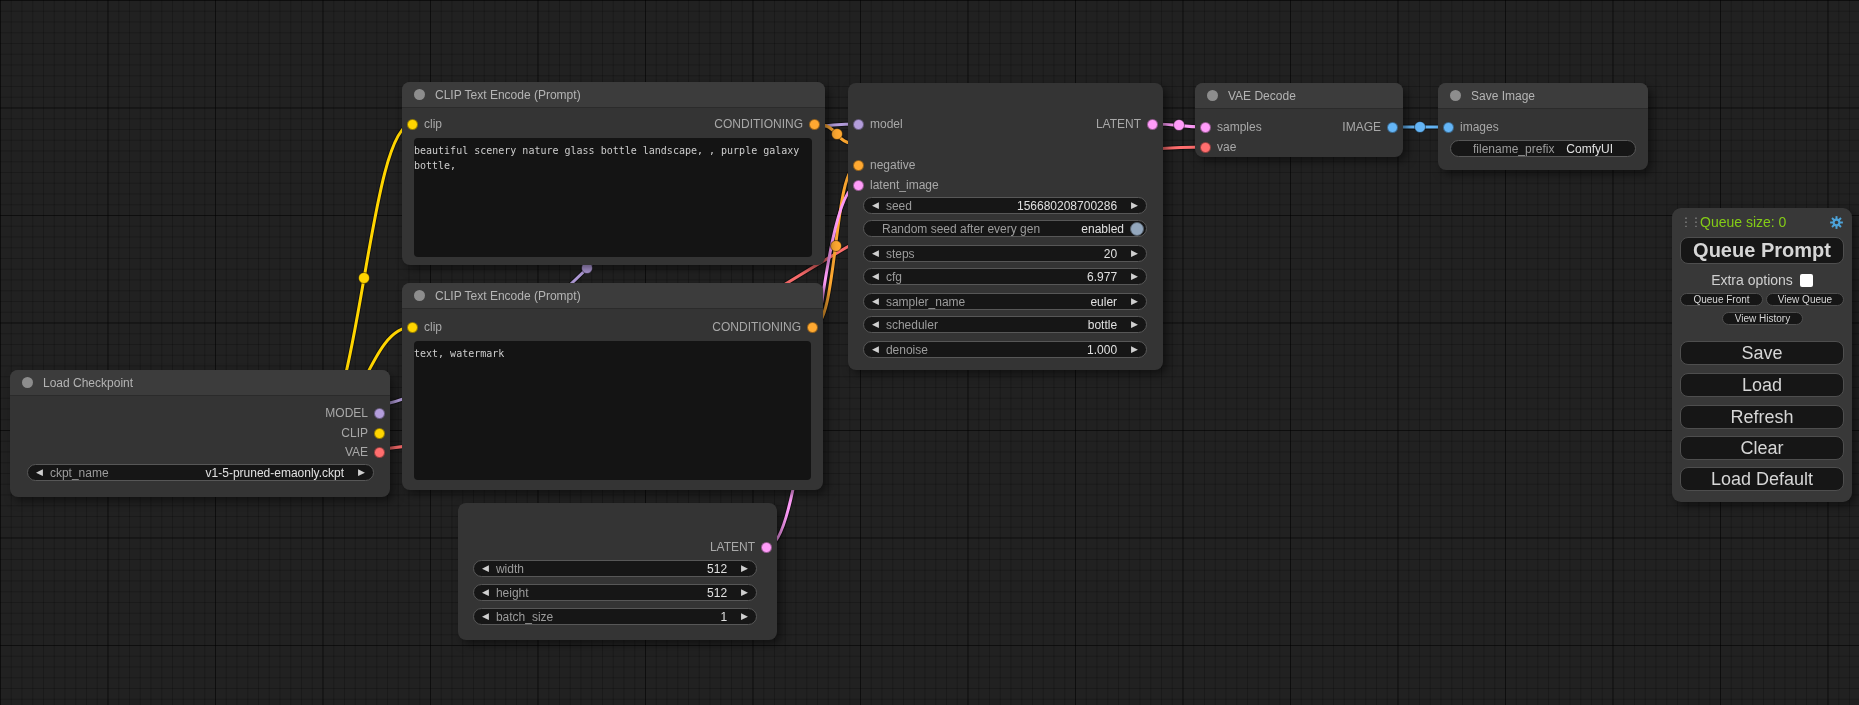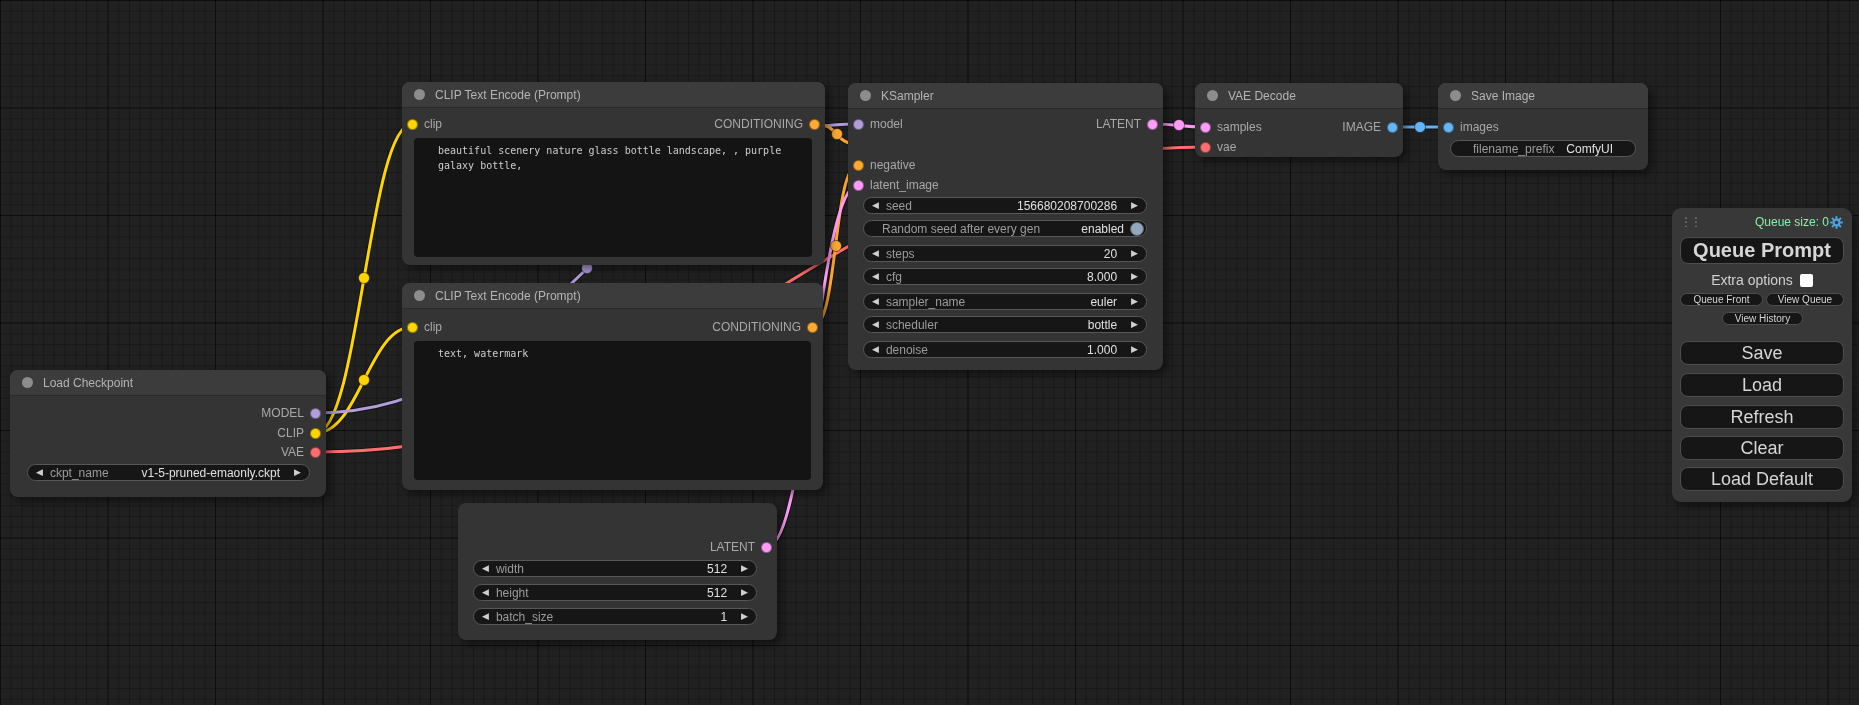--- a/index.html
+++ b/index.html
@@ -42,31 +42,31 @@
   .widget{
     position:absolute; height:17px; background:#161616; border:1px solid #575757;
     border-radius:9px; display:flex; align-items:center; font-size:12px; overflow:hidden;
   }
   .warr{color:#cfcfcf; font-size:9px; flex:none; line-height:1;}
   .warr.l{margin-left:8px;} .warr.r{margin-right:8px;}
   .wlabel{color:#9c9c9c; margin-left:7px; white-space:nowrap;}
   .wvalue{margin-left:auto; margin-right:14px; color:#e0e0e0; white-space:nowrap;}
   .toggle{width:14px; height:14px; border-radius:50%; background:var(--toggle); border:1px solid #55606c; margin-right:2px; flex:none;}
   .textarea{
-    position:absolute; background:#141414; border-radius:4px; padding:5px 24px;
+    position:absolute; background:#141414; border-radius:4px; padding:5px 0;
     font-family:"DejaVu Sans Mono", monospace; font-size:10px; line-height:15px;
     color:#cdcdcd; white-space:pre-wrap; word-break:break-word;
   }
   .panel{
     position:absolute; z-index:3; left:1672px; top:208px; width:180px; height:294px;
     background:#383838; border-radius:9px; box-shadow:4px 4px 10px rgba(0,0,0,.5);
   }
   .phead{position:absolute; top:5px; left:0; right:0; height:18px; display:flex; align-items:center;}
   .drag{margin-left:8px; color:#8a8a8a; font-size:12px; letter-spacing:-2px; line-height:1;}
-  .qsize{flex:1; text-align:right; font-size:12px; color:#86efac;}
+  .qsize{flex:1; text-align:left; font-size:14px; color:#84cc16;}
   .gear{margin-right:8px; width:15px; height:15px; flex:none;}
   .btn{
     position:absolute; background:#161616; border:1px solid #4e4e4e; border-radius:8px;
     color:#d6d6d6; display:flex; align-items:center; justify-content:center;
     font-size:18px; cursor:pointer; white-space:nowrap;
   }
   .btn.big{left:8px; right:8px; height:24px;}
   .btn.small{height:13px; font-size:10px; border-radius:7px;}
   .extra{position:absolute; top:64px; left:0; right:0; height:16px; display:flex; align-items:center; justify-content:center; font-size:14px; color:#cfcfcf;}
   .checkbox{width:13px; height:13px; background:#fff; border-radius:2px; margin-left:7px;}
@@ -102,21 +102,21 @@
     <circle class="ldot" cx="364" cy="380" r="5.5" style="fill:var(--clip)"></circle>
     <circle class="ldot" cx="587" cy="268" r="5.5" style="fill:var(--model)"></circle>
     <circle class="ldot" cx="760" cy="300" r="5.5" style="fill:var(--vae)"></circle>
     <circle class="ldot" cx="837" cy="134" r="5.5" style="fill:var(--conditioning)"></circle>
     <circle class="ldot" cx="836" cy="246" r="5.5" style="fill:var(--conditioning)"></circle>
     <circle class="ldot" cx="812" cy="366" r="5.5" style="fill:var(--latent)"></circle>
     <circle class="ldot" cx="1179" cy="125" r="5.5" style="fill:var(--latent)"></circle>
     <circle class="ldot" cx="1420" cy="127" r="5.5" style="fill:var(--image)"></circle>
   </svg>
 
-  <div class="node" style="left:10px; top:370px; width:316px; height:127px;">
+  <div class="node" style="left:10px; top:370px; width:380px; height:127px;">
     <div class="ntitle">
       <span class="tdot"></span>
       <span class="ttext">Load Checkpoint</span>
     </div>
     <div class="srow" style="top:33px">
       <span class="out-label">MODEL</span>
       <span class="sdot out" style="background:var(--model)"></span>
     </div>
     <div class="srow" style="top:53px">
       <span class="out-label">CLIP</span>
@@ -156,24 +156,20 @@
     <div class="srow" style="top:34px">
       <span class="sdot in" style="background:var(--clip)"></span>
       <span class="in-label">clip</span>
       <span class="out-label">CONDITIONING</span>
       <span class="sdot out" style="background:var(--conditioning)"></span>
     </div>
     <div class="textarea" style="left:12px; top:58px; width:397px; height:139px;">text, watermark</div>
   </div>
 
   <div class="node" style="left:848px; top:83px; width:315px; height:287px;">
-    <div class="ntitle">
-      <span class="tdot"></span>
-      <span class="ttext">KSampler</span>
-    </div>
     <div class="srow" style="top:31px">
       <span class="sdot in" style="background:var(--model)"></span>
       <span class="in-label">model</span>
       <span class="out-label">LATENT</span>
       <span class="sdot out" style="background:var(--latent)"></span>
     </div>
     <div class="srow" style="top:72px">
       <span class="sdot in" style="background:var(--conditioning)"></span>
       <span class="in-label">negative</span>
     </div>
@@ -194,21 +190,21 @@
     </div>
     <div class="widget" style="left:15px; right:16px; top:162px;">
       <span class="warr l">◀</span>
       <span class="wlabel">steps</span>
       <span class="wvalue">20</span>
       <span class="warr r">▶</span>
     </div>
     <div class="widget" style="left:15px; right:16px; top:185px;">
       <span class="warr l">◀</span>
       <span class="wlabel">cfg</span>
-      <span class="wvalue">8.000</span>
+      <span class="wvalue">6.977</span>
       <span class="warr r">▶</span>
     </div>
     <div class="widget" style="left:15px; right:16px; top:210px;">
       <span class="warr l">◀</span>
       <span class="wlabel">sampler_name</span>
       <span class="wvalue">euler</span>
       <span class="warr r">▶</span>
     </div>
     <div class="widget" style="left:15px; right:16px; top:233px;">
       <span class="warr l">◀</span>

